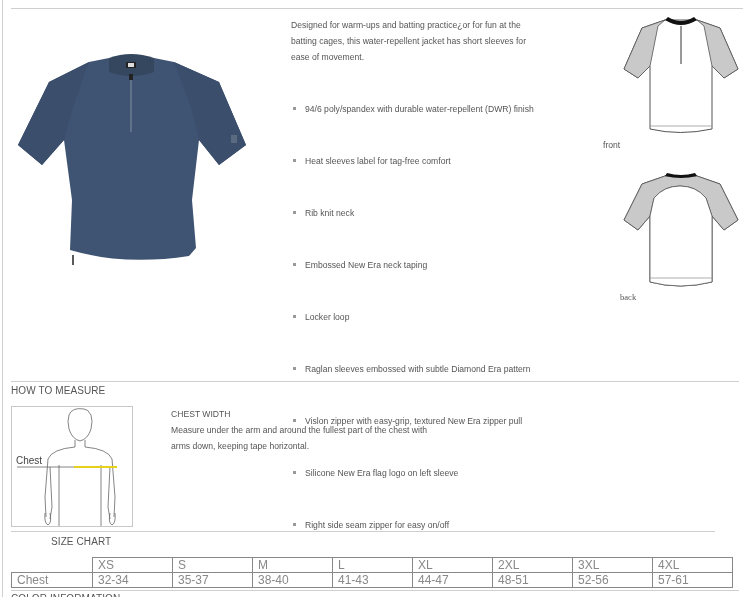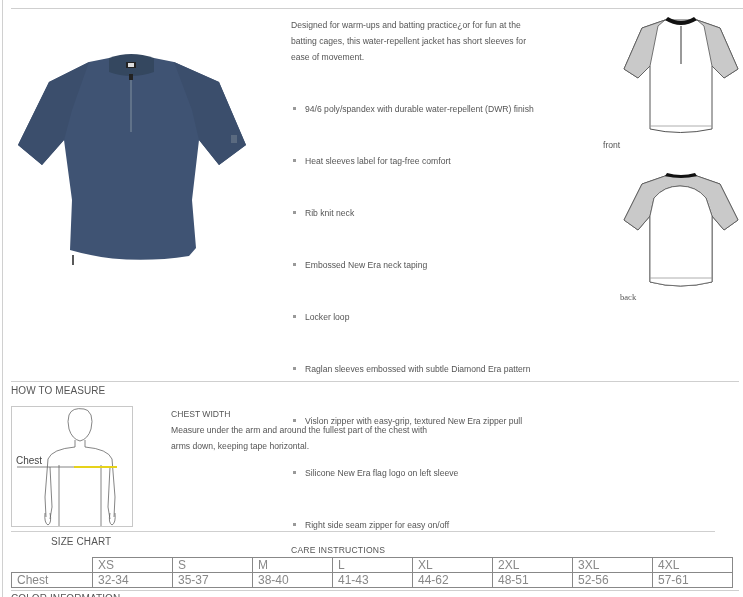--- a/index.html
+++ b/index.html
@@ -64,21 +64,20 @@
     <li><span class="bullet"></span><span>94/6 poly/spandex with durable water-repellent (DWR) finish</span></li>
     <li><span class="bullet"></span><span>Heat sleeves label for tag-free comfort</span></li>
     <li><span class="bullet"></span><span>Rib knit neck</span></li>
     <li><span class="bullet"></span><span>Embossed New Era neck taping</span></li>
     <li><span class="bullet"></span><span>Locker loop</span></li>
     <li><span class="bullet"></span><span>Raglan sleeves embossed with subtle Diamond Era pattern</span></li>
     <li><span class="bullet"></span><span>Vislon zipper with easy-grip, textured New Era zipper pull</span></li>
     <li><span class="bullet"></span><span>Silicone New Era flag logo on left sleeve</span></li>
     <li><span class="bullet"></span><span>Right side seam zipper for easy on/off</span></li>
   </ul>
-  <div class="care-title">CARE INSTRUCTIONS</div>
 </div>
 
 <div class="flat" style="left:620px; top:14px;">
   <svg width="120" height="125" viewBox="0 0 120 125">
     <path d="M45 6 L22 14 L4 55 L18 64 L30 52 L30 115 Q60 122 92 115 L92 52 L104 64 L118 55 L100 14 L77 6 Z" fill="#fff" stroke="#555" stroke-width="1"></path>
     <path d="M45 6 L22 14 L4 55 L18 64 L30 52 L38 12 Z" fill="#c9c9c9" stroke="#555" stroke-width="0.8"></path>
     <path d="M77 6 L100 14 L118 55 L104 64 L92 52 L84 12 Z" fill="#c9c9c9" stroke="#555" stroke-width="0.8"></path>
     <path d="M45 6 Q61 16 77 6 L74 3 Q61 11 48 3 Z" fill="#111"></path>
     <line x1="61" y1="12" x2="61" y2="50" stroke="#555" stroke-width="1.2"></line>
     <line x1="30" y1="112" x2="92" y2="112" stroke="#999" stroke-width="0.8"></line>
@@ -142,21 +141,21 @@
     <td>2XL</td>
     <td>3XL</td>
     <td>4XL</td>
   </tr>
   <tr>
     <td class="rowhead">Chest</td>
     <td>32-34</td>
     <td>35-37</td>
     <td>38-40</td>
     <td>41-43</td>
-    <td>44-62</td>
+    <td>44-47</td>
     <td>48-51</td>
     <td>52-56</td>
     <td>57-61</td>
   </tr>
 </tbody>
   </table>
 
 <div class="hr" style="left:11px; top:590px; width:728px;"></div>
 <div class="section-title" style="left:11px; top:593px;">COLOR INFORMATION</div>
 

